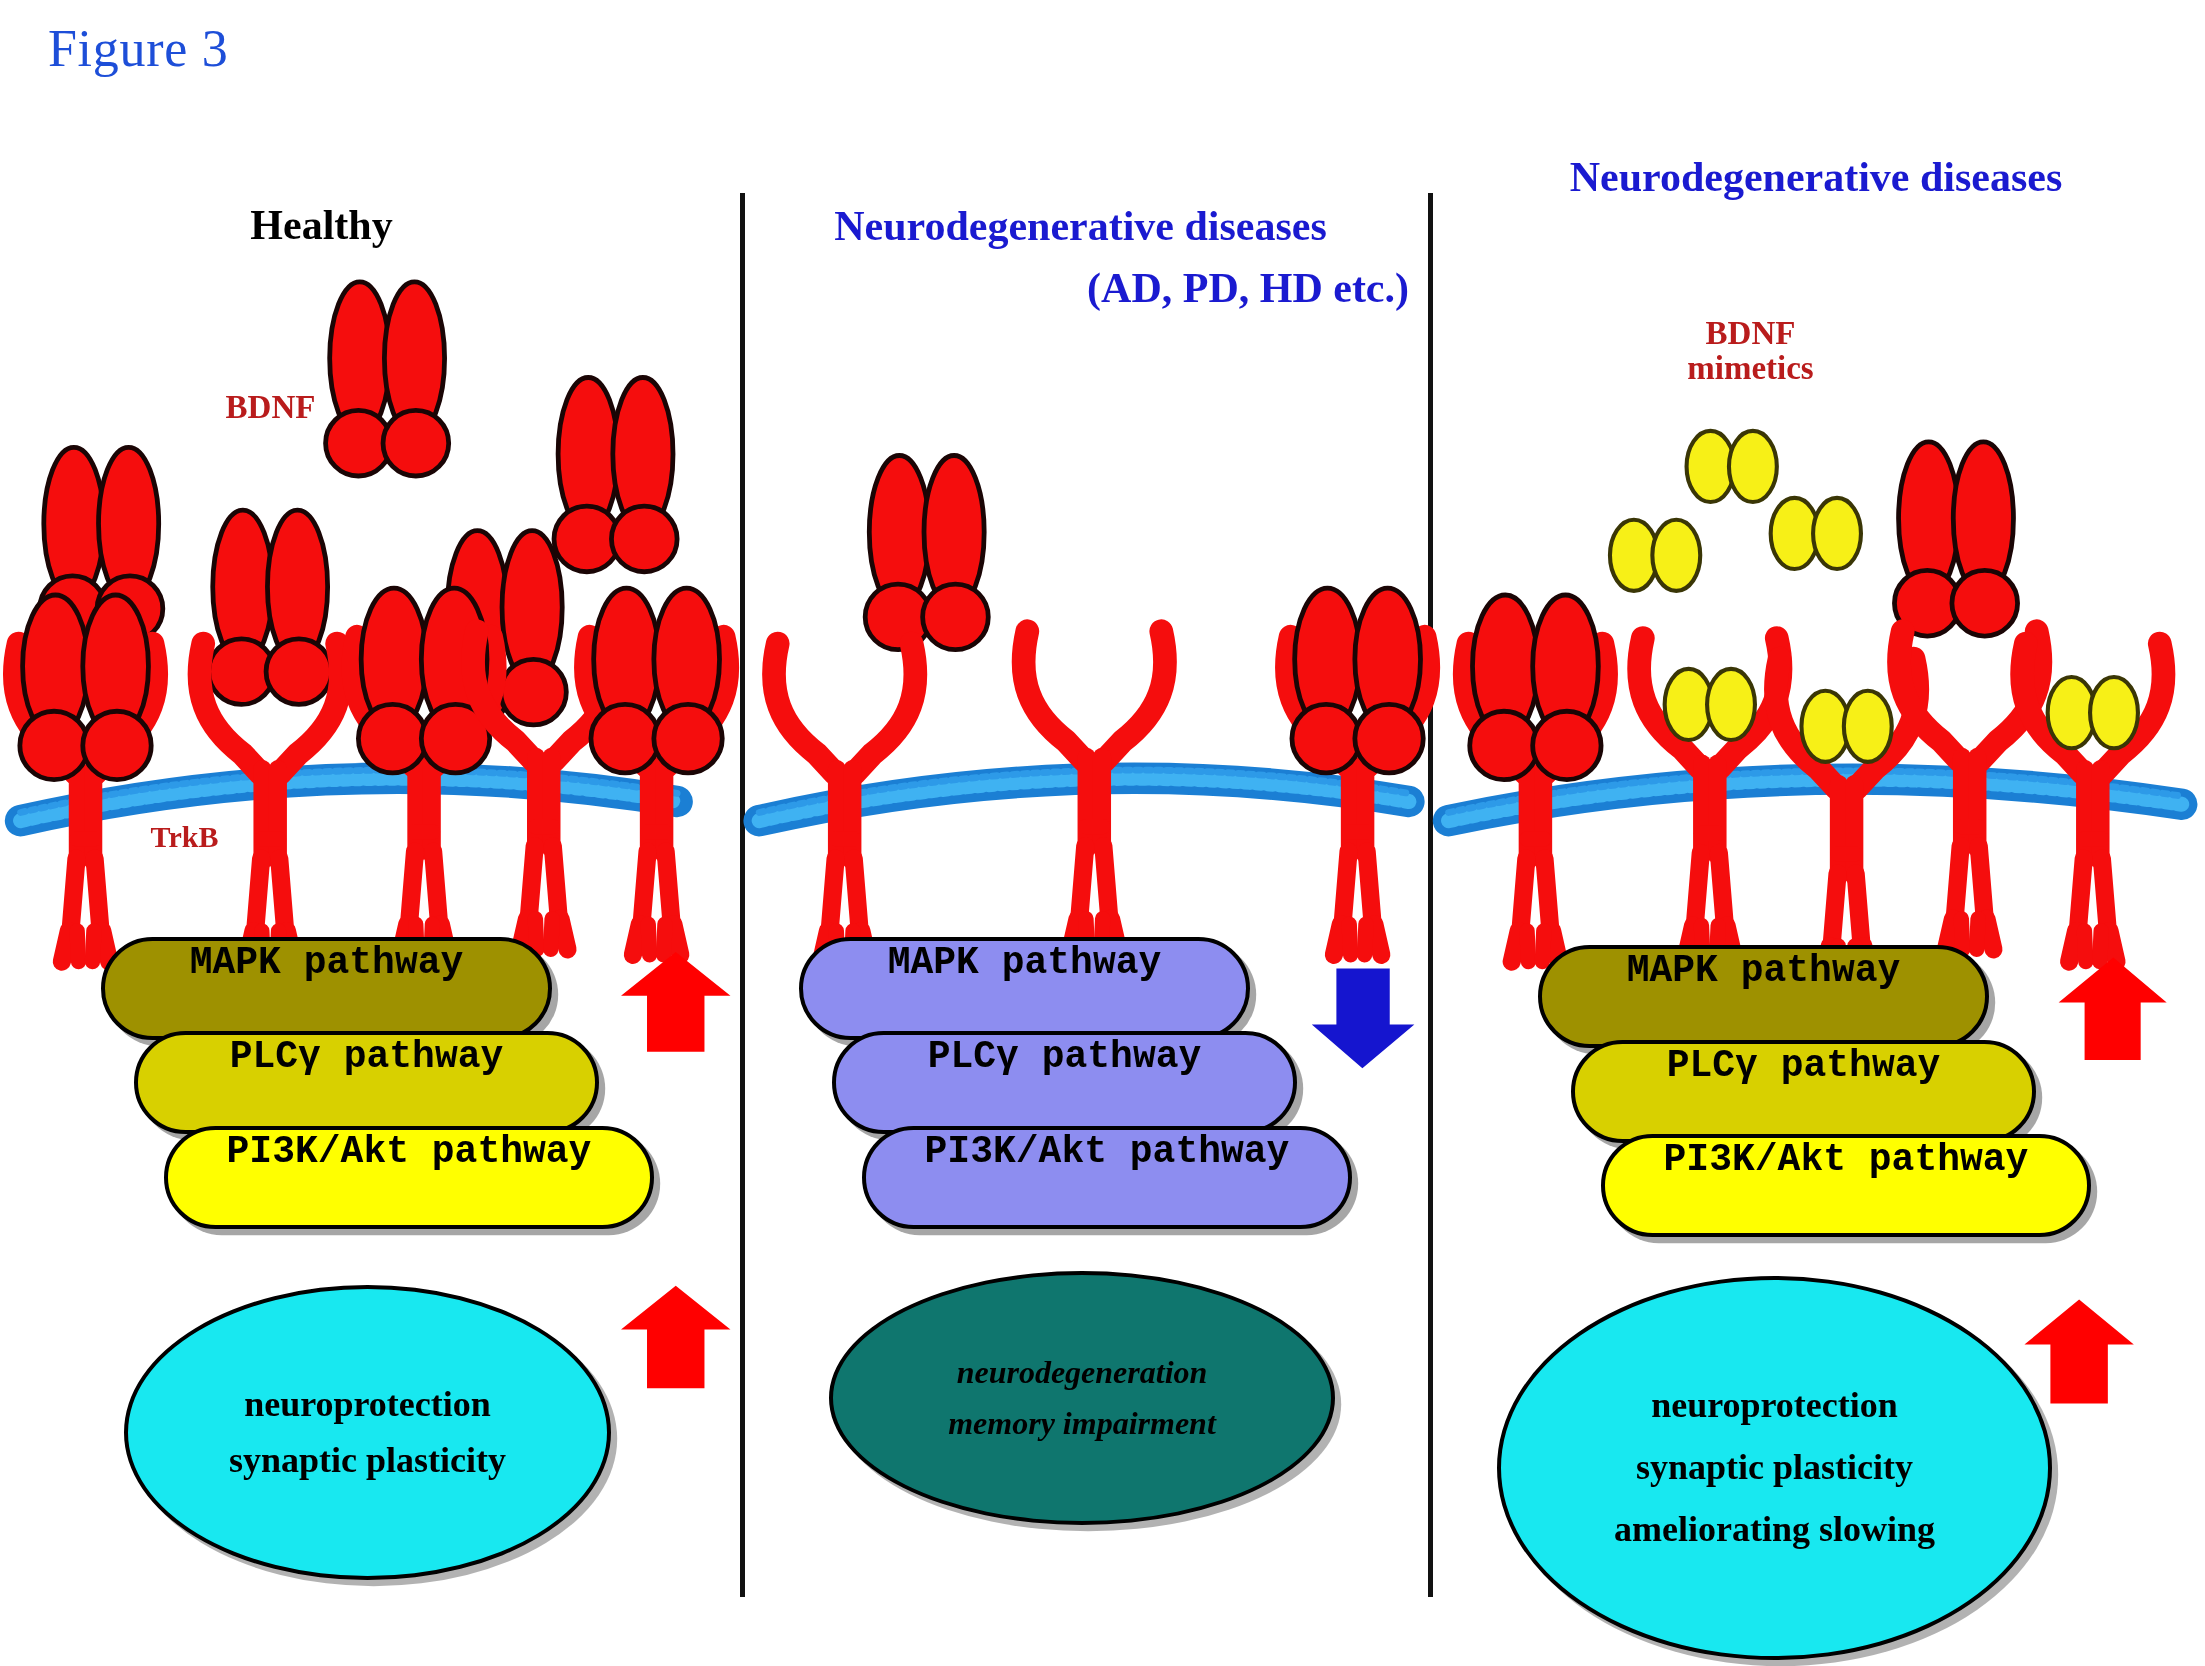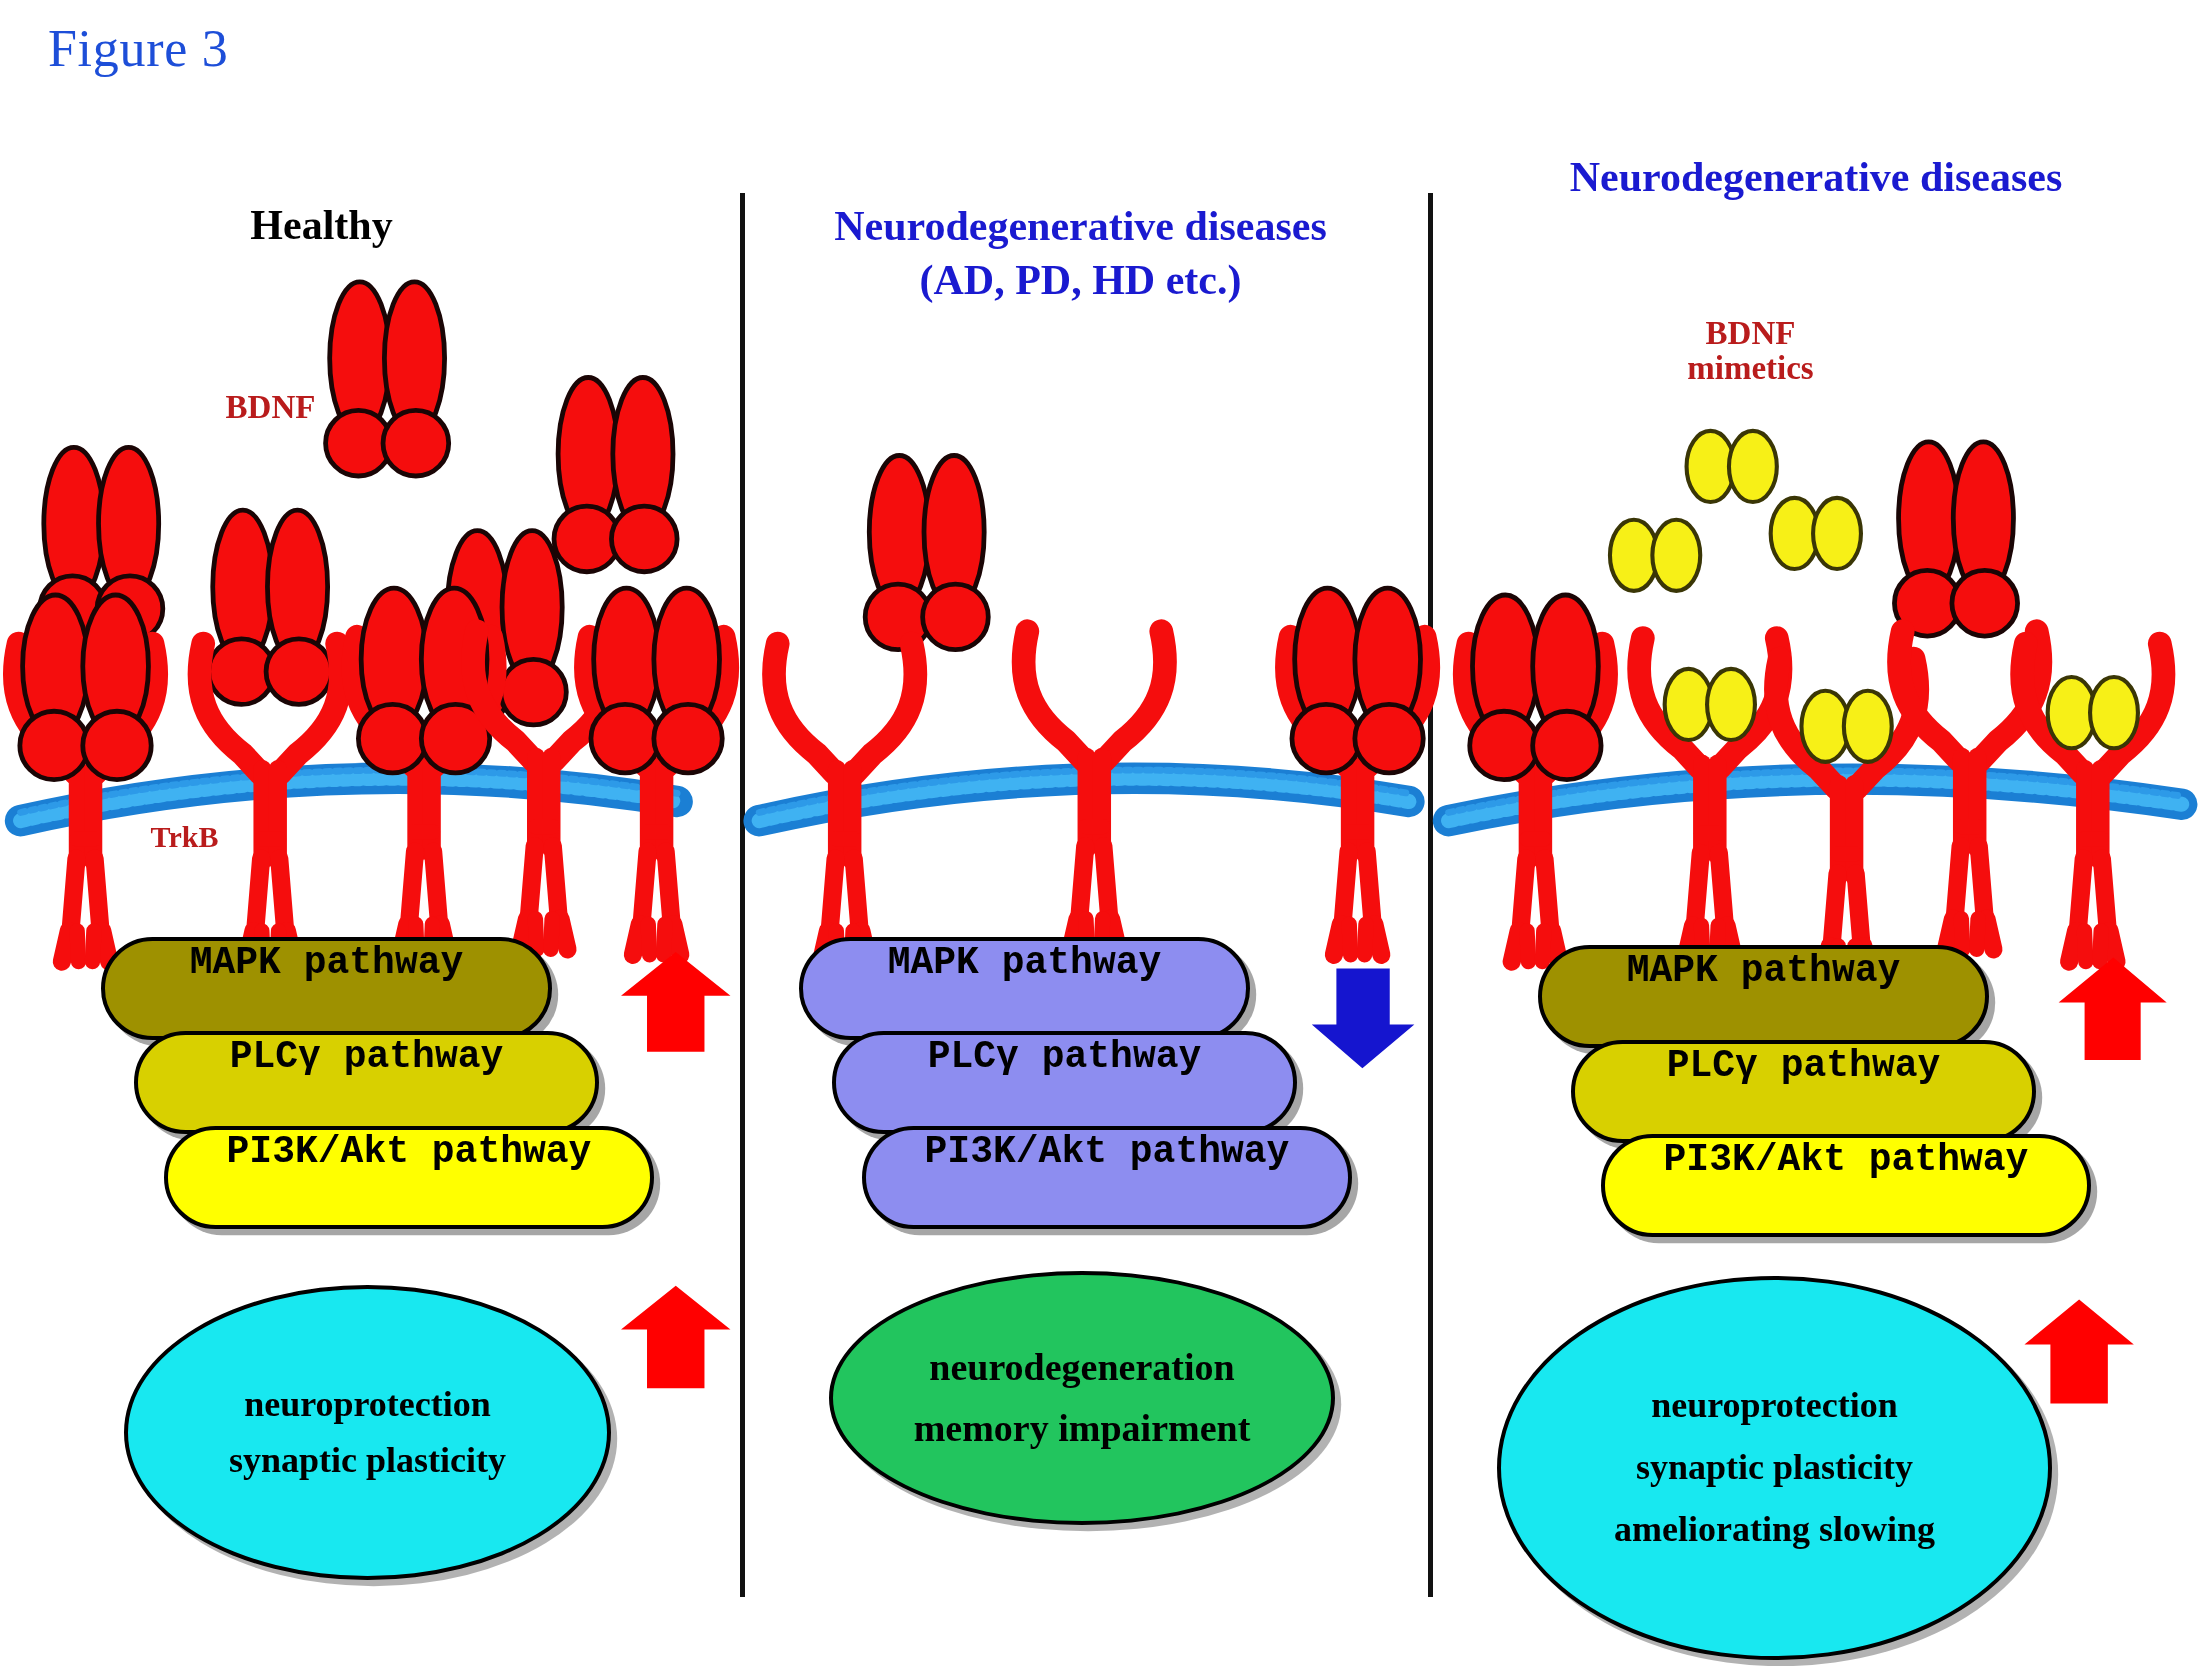--- a/index.html
+++ b/index.html
@@ -34,21 +34,21 @@
 
 <div class="divider" style="left:740px;top:193px;height:1404px;"></div>
 <div class="divider" style="left:1428px;top:193px;height:1404px;"></div>
 
 <div class="panel-title t-black" style="left:82px;top:204px;width:479px;font-size:42px;">
   <div>Healthy</div>
 </div>
 
 <div class="panel-title t-blue" style="left:752px;top:205px;width:657px;font-size:42px;">
   <div>Neurodegenerative diseases</div>
-  <div style="margin-top:10px;">(AD, PD, HD etc.)</div>
+  <div style="margin-top:18px;text-align:right;">(AD, PD, HD etc.)</div>
 </div>
 
 <div class="panel-title" style="left:1443px;top:152px;width:746px;font-size:42px;">
   <div class="t-blue" style="margin-top:4.1px;">Neurodegenerative diseases</div>
 </div>
 
 <div class="mol-label" style="left:192px;top:390px;width:157px;font-size:33px;">
   <span>BDNF</span>
 </div>
 
@@ -258,21 +258,21 @@
 <div class="pill" style="left:799px;top:937px;width:451px;height:103px;background:#8d8df0;font-size:38px;z-index:3;">
   <span>MAPK pathway</span>
 </div>
 <div class="pill" style="left:832px;top:1031px;width:465px;height:103px;background:#8d8df0;font-size:38px;z-index:4;">
   <span>PLCγ pathway</span>
 </div>
 <div class="pill" style="left:862px;top:1126px;width:490px;height:103px;background:#8d8df0;font-size:38px;z-index:5;">
   <span>PI3K/Akt pathway</span>
 </div>
 
-<div class="ellipse" style="left:829px;top:1271px;width:506px;height:254px;background:#22c55e;font-size:38px;line-height:1.6;">
+<div class="ellipse" style="left:829px;top:1271px;width:506px;height:254px;background:#0f766e;font-size:32px;line-height:1.6;font-style:italic;">
   <div>neurodegeneration</div>
   <div>memory impairment</div>
 </div>
 
 <div class="pill" style="left:1538px;top:945px;width:451px;height:103px;background:#9e9100;font-size:38px;z-index:3;">
   <span>MAPK pathway</span>
 </div>
 <div class="pill" style="left:1571px;top:1040px;width:465px;height:103px;background:#d8d000;font-size:38px;z-index:4;">
   <span>PLCγ pathway</span>
 </div>

